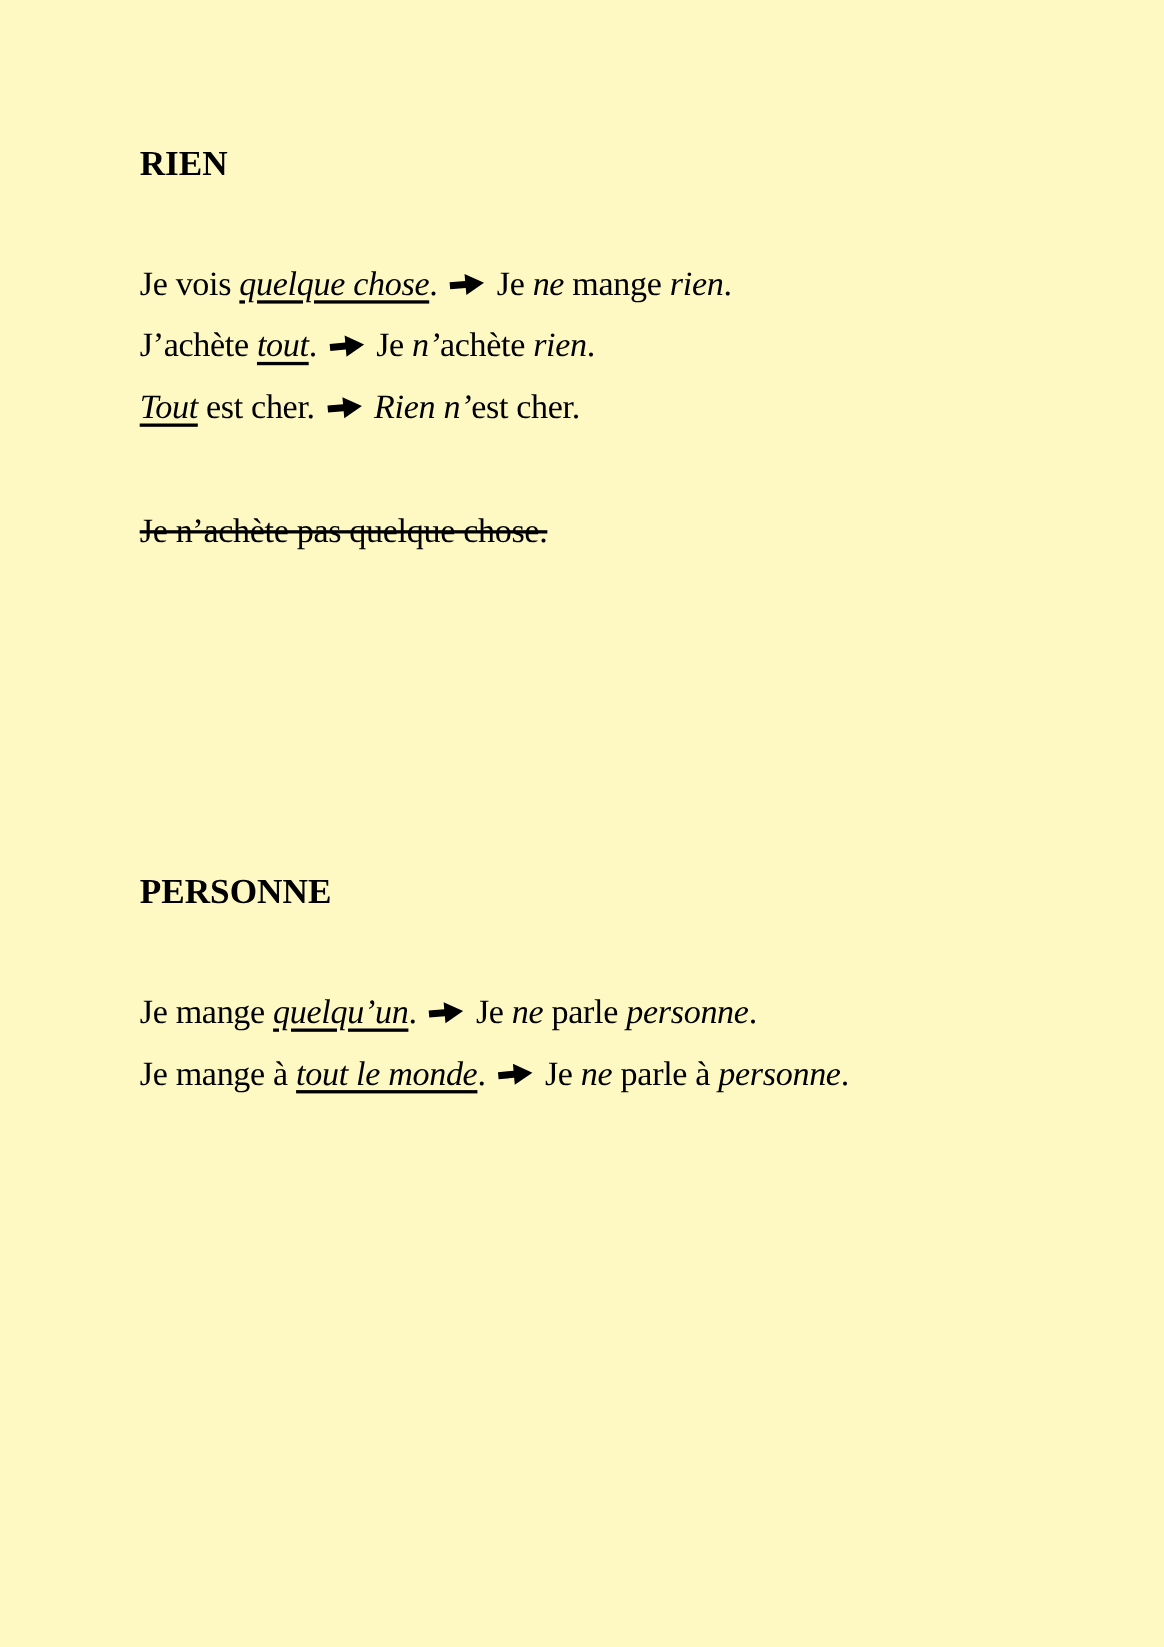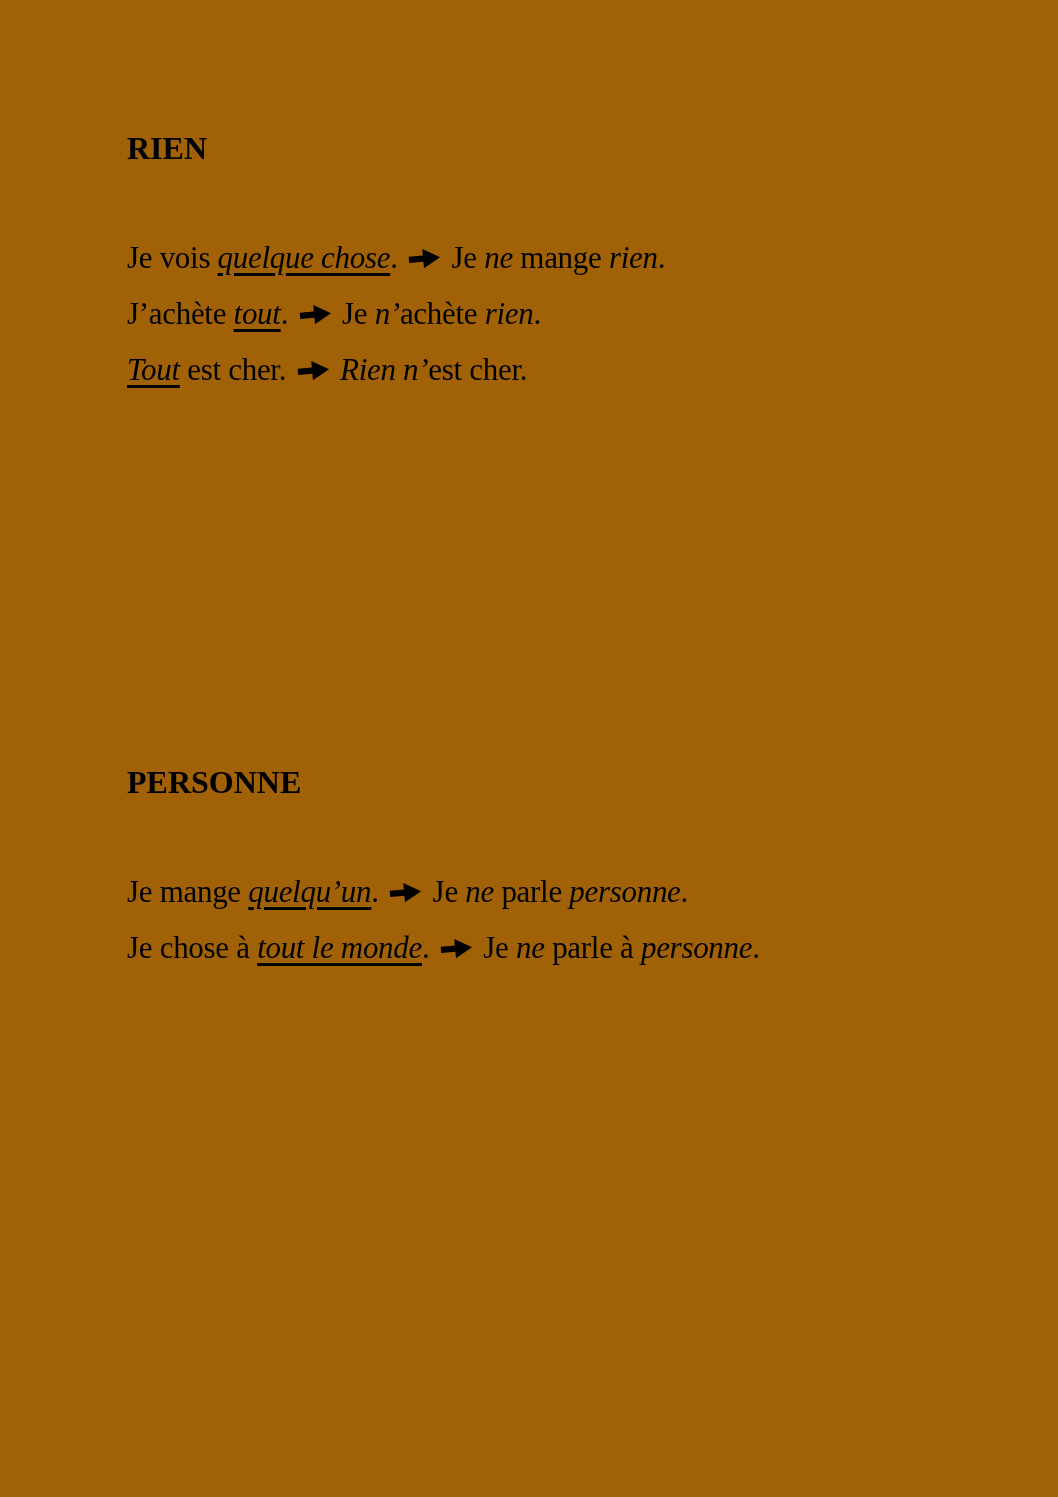--- a/index.html
+++ b/index.html
@@ -4,33 +4,33 @@
 <style>
   * { margin: 0; padding: 0; box-sizing: border-box; }
   html, body { background: #ffffff; }
   body {
     width: 1058px; height: 1497px;
     font-family: "Liberation Serif", "DejaVu Serif", serif;
   }
   .page {
     position: relative;
     width: 1058px; height: 1497px;
-    background: #a16207;
+    background: #fef9c3;
     color: #000000;
     font-size: 31px;
     letter-spacing: -0.3px;
     overflow: hidden;
   }
   .doc-section {
     position: absolute;
     left: 127px;
     right: 50px;
   }
   .section-rien    { top: 120px; }
-  .section-personne{ top: 754px; }
+  .section-personne{ top: 782px; }
   .heading {
     font-size: 32px;
     font-weight: bold;
     line-height: 56px;
     letter-spacing: 0;
     margin-bottom: 54px;
   }
   .example-line {
     line-height: 56px;
     white-space: nowrap;
@@ -71,27 +71,28 @@
         <div class="example-line"><span>Je vois </span><span class="underline">quelque chose</span><span>. </span><span class="arrow"><svg viewBox="0 0 36 26" xmlns="http://www.w3.org/2000/svg" aria-hidden="true">
               <path fill="#000000" d="M1 9.5 H16.5 V2.5 L35 13 L16.5 23.5 V16.5 H1 Z"></path>
             </svg></span><span> Je </span><span class="italic">ne</span><span> mange </span><span class="italic">rien</span><span>.</span></div>
         <div class="example-line"><span>J’achète </span><span class="underline">tout</span><span>. </span><span class="arrow"><svg viewBox="0 0 36 26" xmlns="http://www.w3.org/2000/svg" aria-hidden="true">
               <path fill="#000000" d="M1 9.5 H16.5 V2.5 L35 13 L16.5 23.5 V16.5 H1 Z"></path>
             </svg></span><span> Je </span><span class="italic">n’</span><span>achète </span><span class="italic">rien</span><span>.</span></div>
         <div class="example-line"><span class="underline">Tout</span><span> est cher. </span><span class="arrow"><svg viewBox="0 0 36 26" xmlns="http://www.w3.org/2000/svg" aria-hidden="true">
               <path fill="#000000" d="M1 9.5 H16.5 V2.5 L35 13 L16.5 23.5 V16.5 H1 Z"></path>
             </svg></span><span> </span><span class="italic">Rien n’</span><span>est cher.</span></div>
       </div>
+    <p class="wrong">Je n’achète pas quelque chose.</p>
   </section>
 
   <section class="doc-section section-personne">
     <h2 class="heading">PERSONNE</h2>
     <div class="examples">
         <div class="example-line"><span>Je mange </span><span class="underline">quelqu’un</span><span>. </span><span class="arrow"><svg viewBox="0 0 36 26" xmlns="http://www.w3.org/2000/svg" aria-hidden="true">
               <path fill="#000000" d="M1 9.5 H16.5 V2.5 L35 13 L16.5 23.5 V16.5 H1 Z"></path>
             </svg></span><span> Je </span><span class="italic">ne</span><span> parle </span><span class="italic">personne</span><span>.</span></div>
-        <div class="example-line"><span>Je chose à </span><span class="underline">tout le monde</span><span>. </span><span class="arrow"><svg viewBox="0 0 36 26" xmlns="http://www.w3.org/2000/svg" aria-hidden="true">
+        <div class="example-line"><span>Je mange à </span><span class="underline">tout le monde</span><span>. </span><span class="arrow"><svg viewBox="0 0 36 26" xmlns="http://www.w3.org/2000/svg" aria-hidden="true">
               <path fill="#000000" d="M1 9.5 H16.5 V2.5 L35 13 L16.5 23.5 V16.5 H1 Z"></path>
             </svg></span><span> Je </span><span class="italic">ne</span><span> parle à </span><span class="italic">personne</span><span>.</span></div>
       </div>
   </section>
 
 </div>
 
 </body></html>

